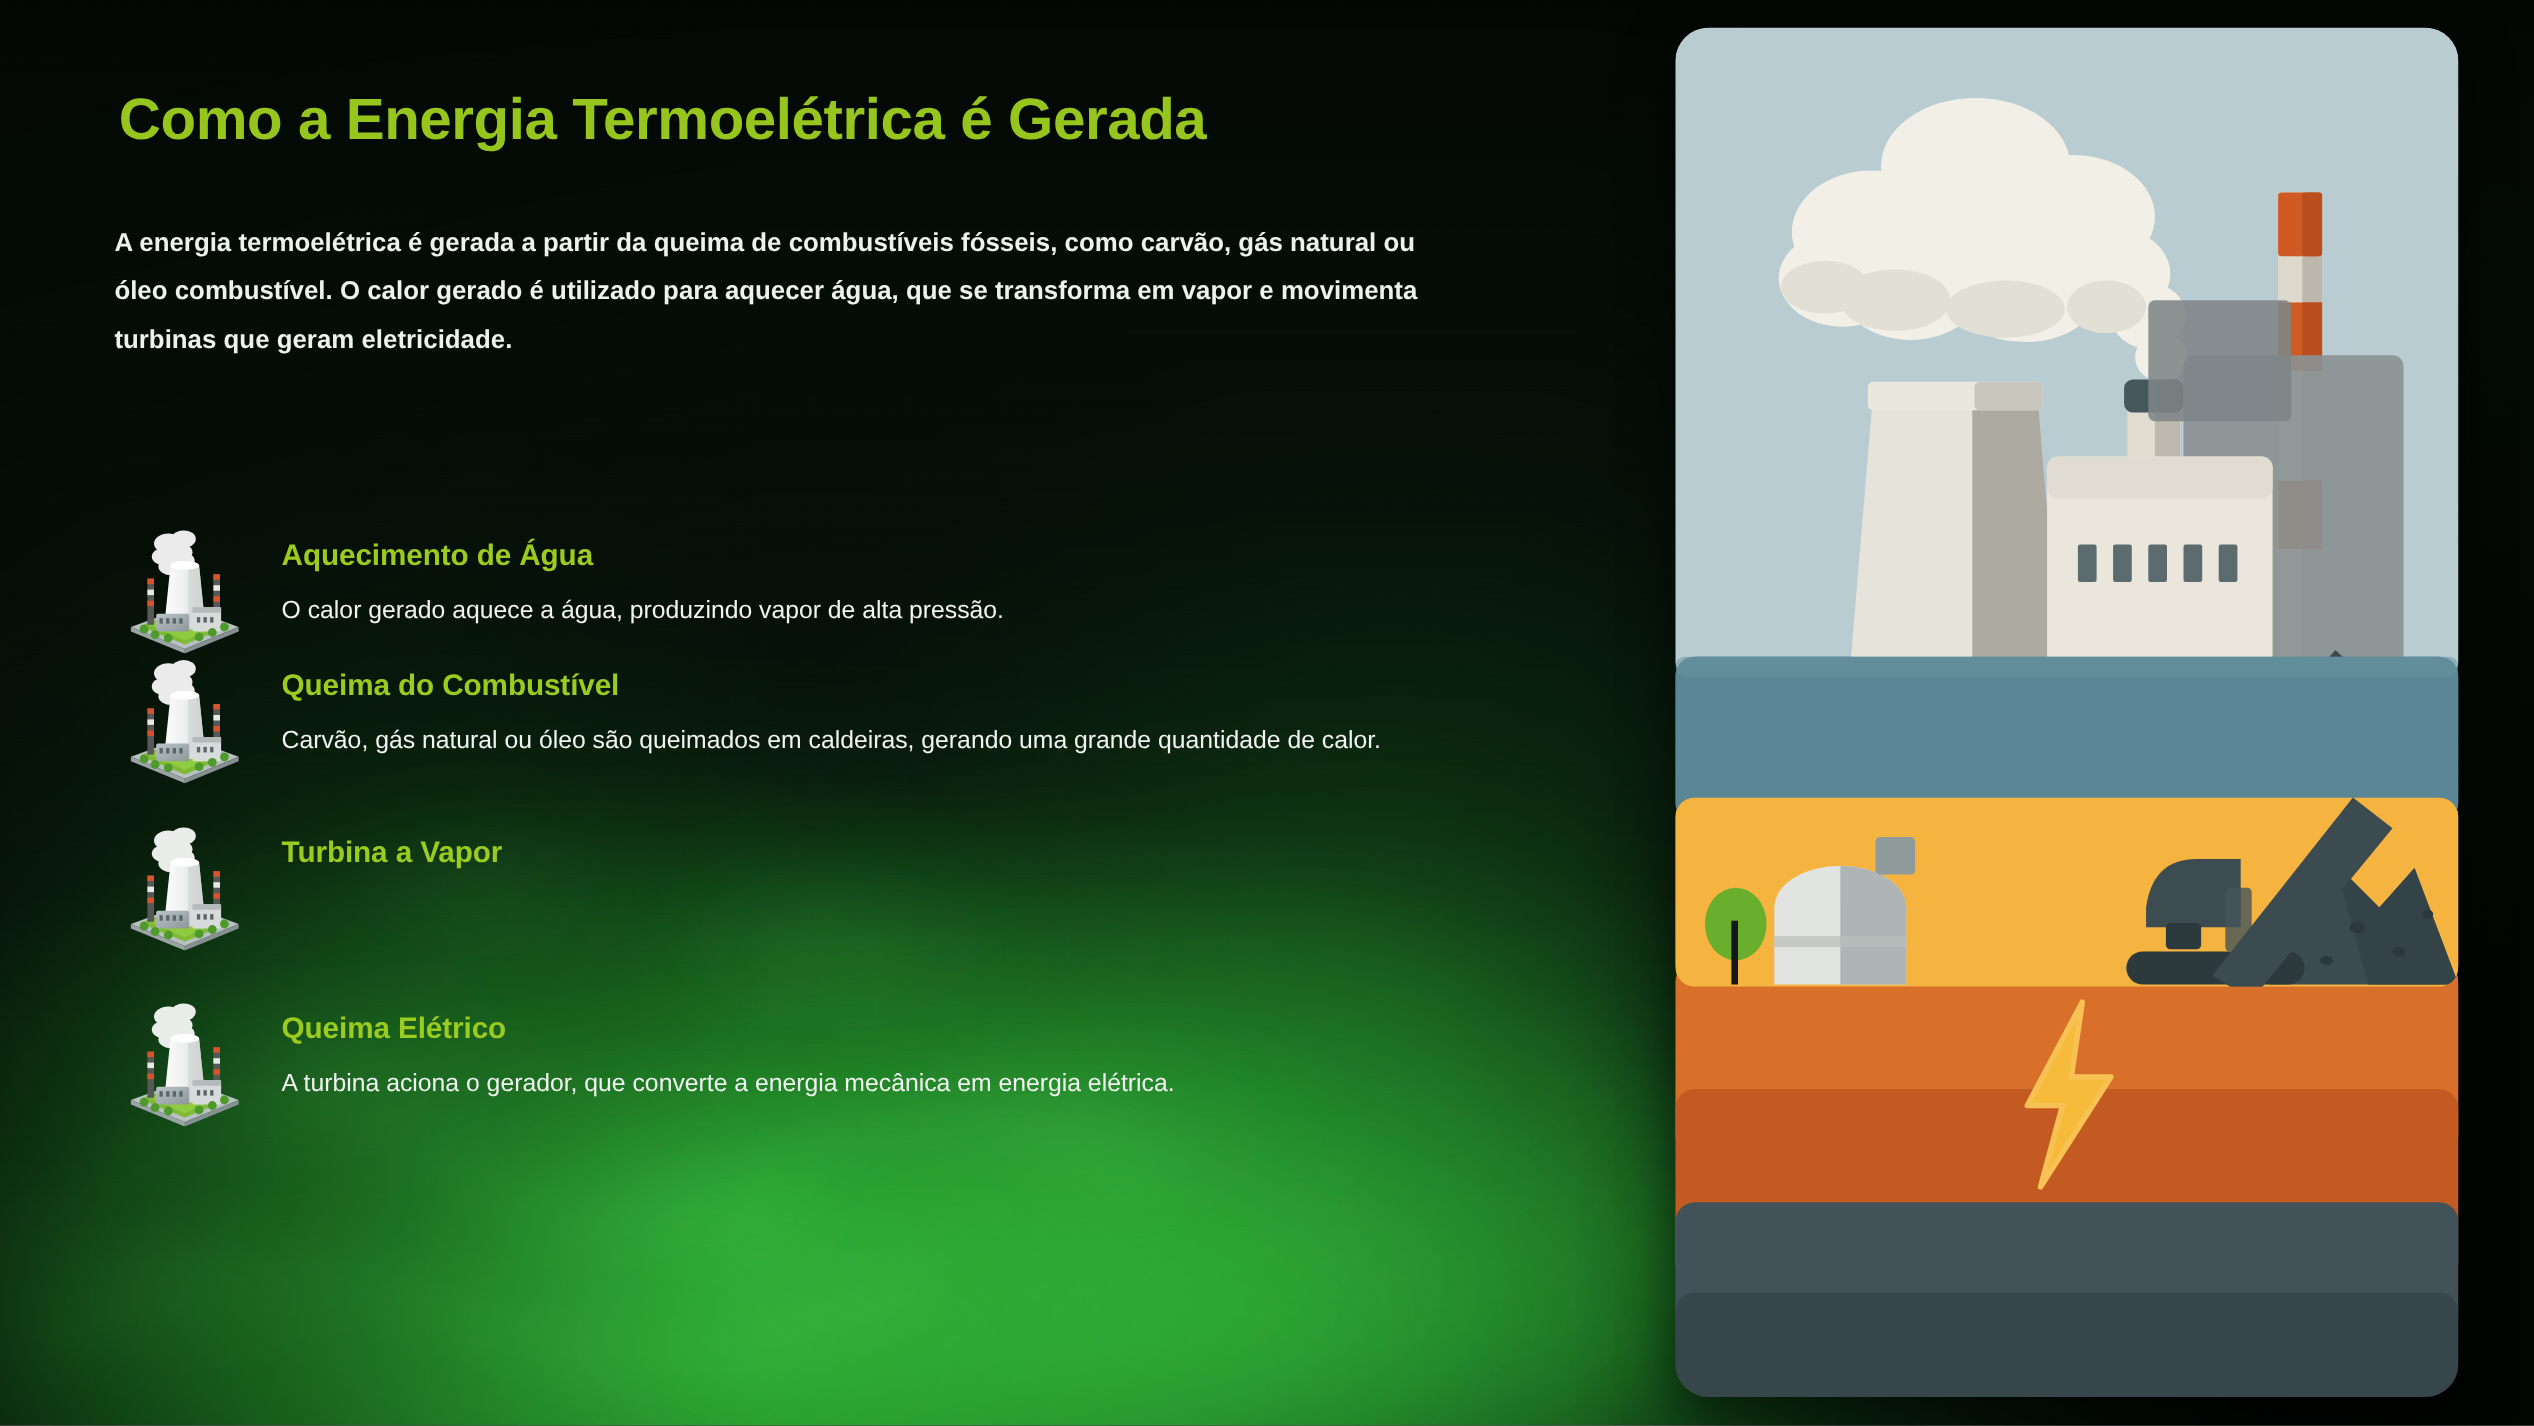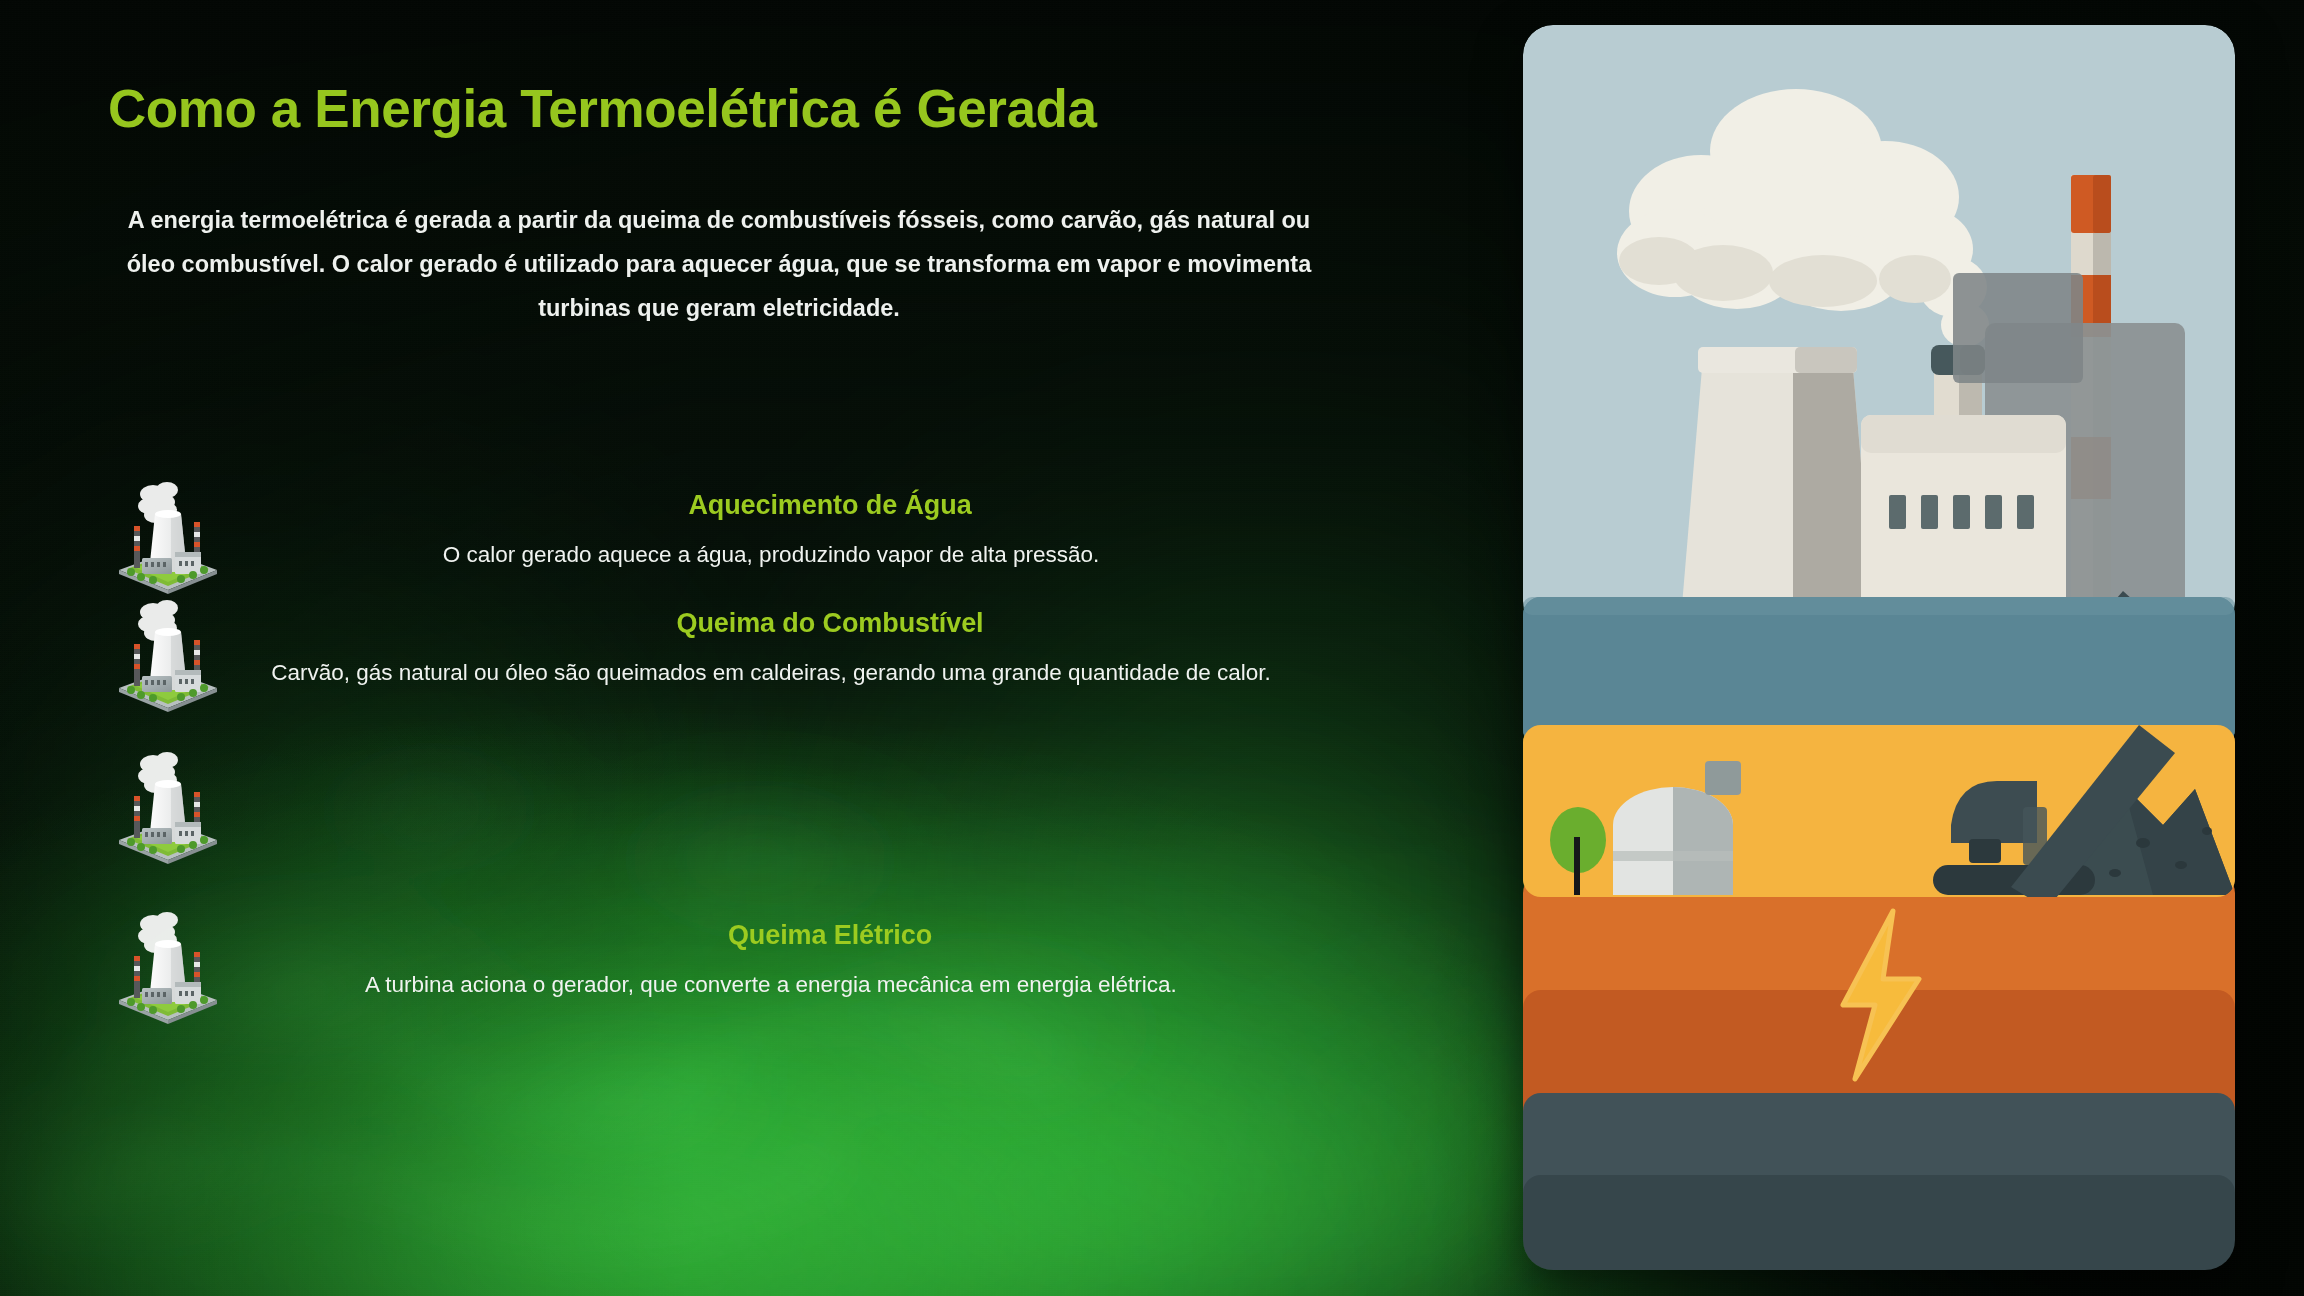--- a/index.html
+++ b/index.html
@@ -38,21 +38,21 @@
       linear-gradient(90deg, rgba(3,7,4,.55) 0%, rgba(3,7,4,0) 30%, rgba(3,7,4,0) 62%, rgba(2,6,3,.92) 88%, rgba(2,5,2,1) 100%);
   }
   #grain {
     position:absolute; inset:0; opacity:.05;
     background-image:
       repeating-linear-gradient(0deg, rgba(255,255,255,.10) 0 1px, rgba(0,0,0,0) 1px 2px),
       repeating-linear-gradient(90deg, rgba(255,255,255,.07) 0 1px, rgba(0,0,0,0) 1px 3px);
   }
 
   
-  #content { position:absolute; left:0; top:0; width:1470px; height:1296px; z-index:5;text-align:center; }
+  #content { position:absolute; left:0; top:0; width:1470px; height:1296px; z-index:5; }
 
   #page-title {
     position:absolute; left:108px; top:80px;
     font-size:53px; font-weight:bold; letter-spacing:-.4px;
     color:#96c61e; line-height:1.1; white-space:nowrap;
   }
   #intro {
     position:absolute; left:104px; top:198px; width:1230px;
     font-size:23.5px; line-height:1.88; color:#eef1ee; font-weight:700;
   }
@@ -312,20 +312,21 @@
             <circle cx="22" cy="90" r="4"></circle>
               <circle cx="32" cy="95" r="4"></circle>
               <circle cx="44" cy="98" r="4"></circle>
             <circle cx="72" cy="97" r="4"></circle>
               <circle cx="84" cy="93" r="4"></circle>
               <circle cx="95" cy="88" r="4"></circle>
           </g>
         </svg>
       </div>
       <div class="step-body">
+        <div class="step-title">Turbina a Vapor</div>
       </div>
     </div>
 
     <div class="step s4">
       <div class="step-icon-wrap">
         <svg width="118" height="112" viewBox="0 0 118 112">
           <g fill="#f2f3f2" opacity=".97">
             <ellipse cx="44" cy="12" rx="13" ry="9"></ellipse>
               <ellipse cx="58" cy="8" rx="11" ry="8"></ellipse>
             <ellipse cx="52" cy="20" rx="14" ry="9"></ellipse>

